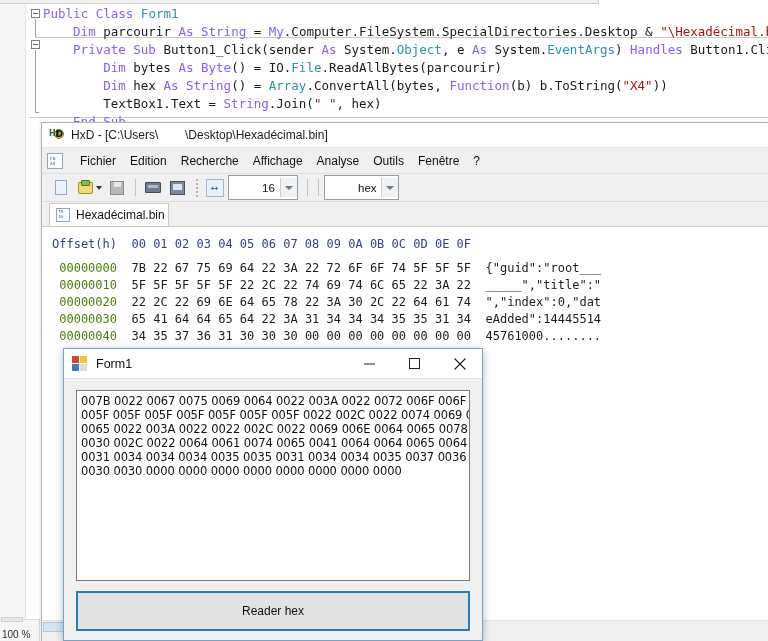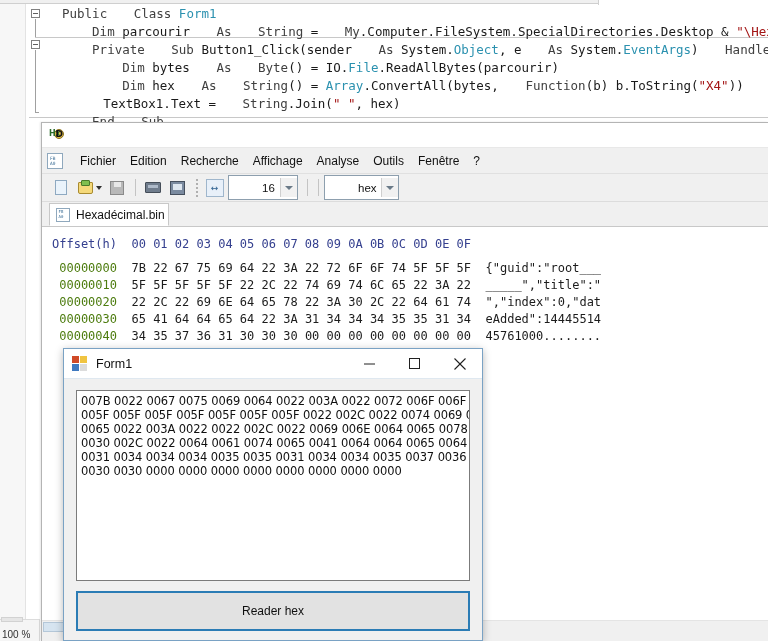--- a/index.html
+++ b/index.html
@@ -50,21 +50,21 @@
   .code-line {
     position: absolute;
     left: 29px;
     height: 18px;
     line-height: 18px;
     font-family: "DejaVu Sans Mono", monospace;
     font-size: 12.5px;
     white-space: pre;
     color: #202020;
   }
-  .kw  { color: #404040; margin-left: 19px; }
+  .kw  { color: #8b5cf6; }
   .typ { color: #2b91af; }
   .str { color: #a31515; }
   .pln { color: #1a1a1a; }
 
   
   .outline-box {
     position: absolute;
     width: 9px; height: 9px;
     border: 1px solid #808080;
     background: #ffffff;
@@ -516,20 +516,21 @@
   </div>
 
   <div id="hxd">
 
     <div id="hxd-titlebar">
       <div class="hxd-icon">
         <div class="hxd-dot"></div>
         <div class="hxd-hx">Hx</div>
         <div class="hxd-x">D</div>
       </div>
+      <div id="hxd-title-text">HxD - [C:\Users\        \Desktop\Hexadécimal.bin]</div>
     </div>
 
     <div id="hxd-menubar">
       <div class="menu-app-icon">
         <span style="top:2px;">FB</span>
           <span style="top:7px;">A0</span>
       </div>
       <div id="hxd-menu-items" style="display:flex;">
           <div class="menu-item">Fichier</div>
           <div class="menu-item">Edition</div>

